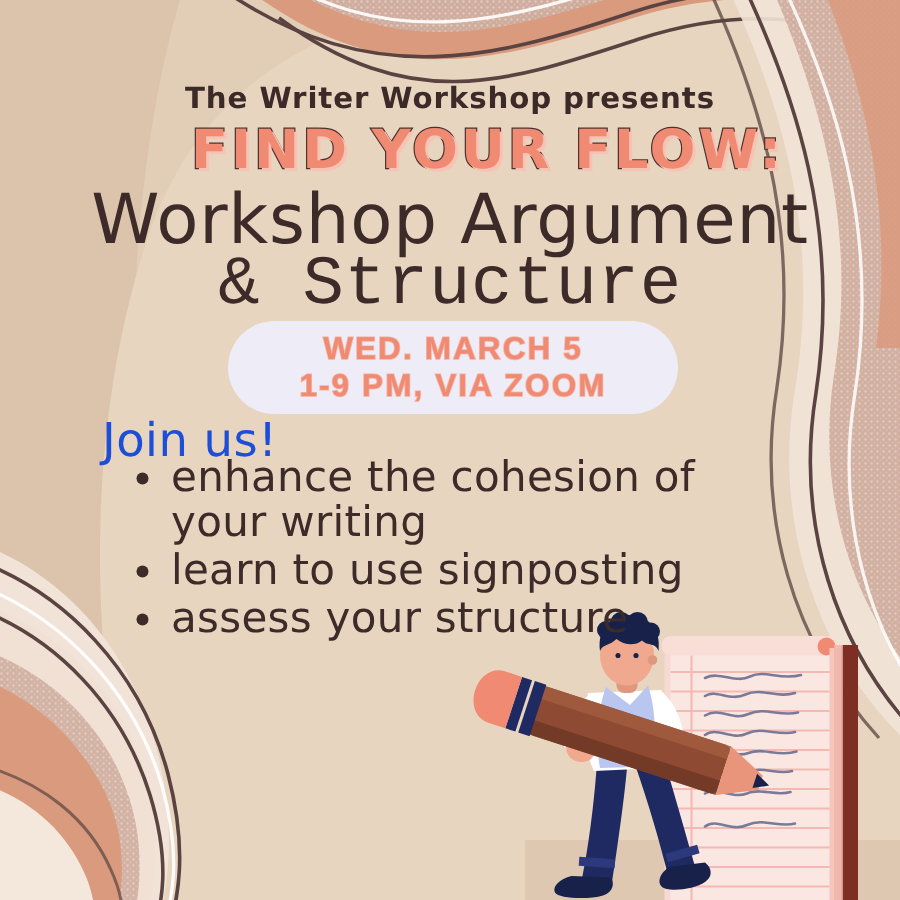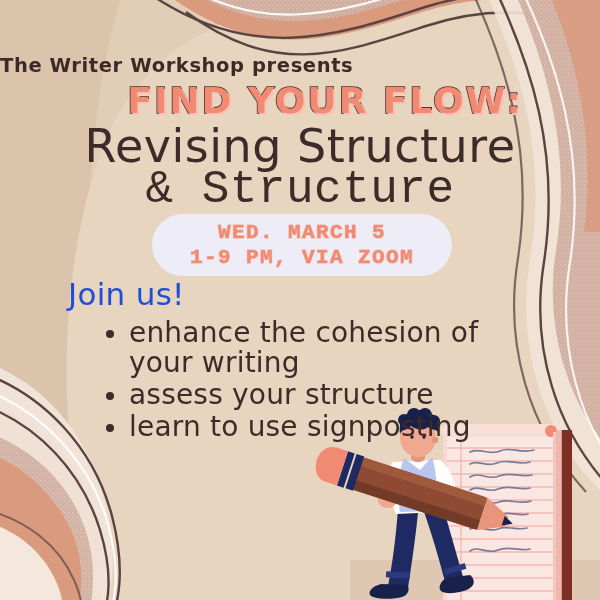--- a/index.html
+++ b/index.html
@@ -16,21 +16,21 @@
   svg.layer{width:600px;height:600px;display:block;}
 
   
   #content{
     position:absolute;left:0;top:0;width:600px;height:600px;
     z-index:40;pointer-events:none;
   }
   #content > *{pointer-events:auto;}
 
   .presents{
-    position:absolute;top:54px;left:0;width:600px;text-align:left;
+    position:absolute;top:54px;left:0;width:600px;text-align:center;
     font-family:"DejaVu Sans", sans-serif;
     font-weight:bold;font-size:19.5px;letter-spacing:.6px;
     color:#3c2a28;
   }
 
   .flowline{
     position:absolute;top:80px;left:0;width:600px;text-align:center;
     font-family:"DejaVu Sans", sans-serif;
     font-weight:bold;font-size:36px;letter-spacing:2.0px;
     color:#f08a72;
@@ -47,36 +47,36 @@
     font-size:46px;line-height:44px;letter-spacing:.5px;
   }
   .maintitle .l2{display:block;font-family:Liberation Mono, monospace;}
 
   .datepill{
     position:absolute;left:152px;top:214px;width:300px;height:62px;
     background:#edecf7;border-radius:34px;
     display:flex;flex-direction:column;align-items:center;justify-content:center;
   }
   .datepill span{
-    font-family:Liberation Mono, monospace;
+    font-family:Liberation Sans, sans-serif;
     font-weight:bold;font-size:21px;letter-spacing:1.4px;
     color:#f08a72;
     -webkit-text-stroke:1.1px #f4b3a2;
     paint-order:stroke fill;
     line-height:25px;display:block;
   }
 
   .joinus{
     position:absolute;left:68px;top:276px;
     font-family:"DejaVu Sans", sans-serif;
     font-size:31px;color:#1d4ed8;font-weight:normal;letter-spacing:.3px;
   }
   .bullets{
     position:absolute;left:88px;top:303px;width:410px;
-    margin:15px;padding:0;list-style:none;
+    margin:0;padding:0;list-style:none;
   }
   .bullets li{
     position:relative;padding-left:26px;
     font-family:"DejaVu Sans", sans-serif;
     font-size:28px;line-height:30px;color:#3d2b29;letter-spacing:.2px;
     margin-bottom:2px;
   }
   .bullets li::before{
     content:"";position:absolute;left:3px;top:12px;
     width:8px;height:8px;border-radius:50%;background:#3d2b29;
@@ -238,31 +238,31 @@
     <path d="M470,551 C478,545 487,555 498,550 C509,545 519,552 530,549" stroke="#7a7a98" stroke-width="1.7" fill="none" stroke-linecap="round"></path>
   </svg>
 
   <div id="content">
 
     <div class="presents">The Writer Workshop presents</div>
 
     <div class="flowline">FIND YOUR FLOW:</div>
 
     <div class="maintitle">
-      <span class="l1">Revising Structure</span>
+      <span class="l1">Workshop Argument</span>
       <span class="l2">&amp; Structure</span>
     </div>
 
     <div class="datepill">
       <span>WED. MARCH 5</span>
       <span>1-9 PM, VIA ZOOM</span>
     </div>
 
     <div class="joinus">Join us!</div>
 
     <ul class="bullets">
       <li>enhance the cohesion of your writing</li>
+      <li>learn to use signposting</li>
       <li>assess your structure</li>
-      <li>learn to use signposting</li>
     </ul>
 
   </div>
 </div>
 
 </body></html>

